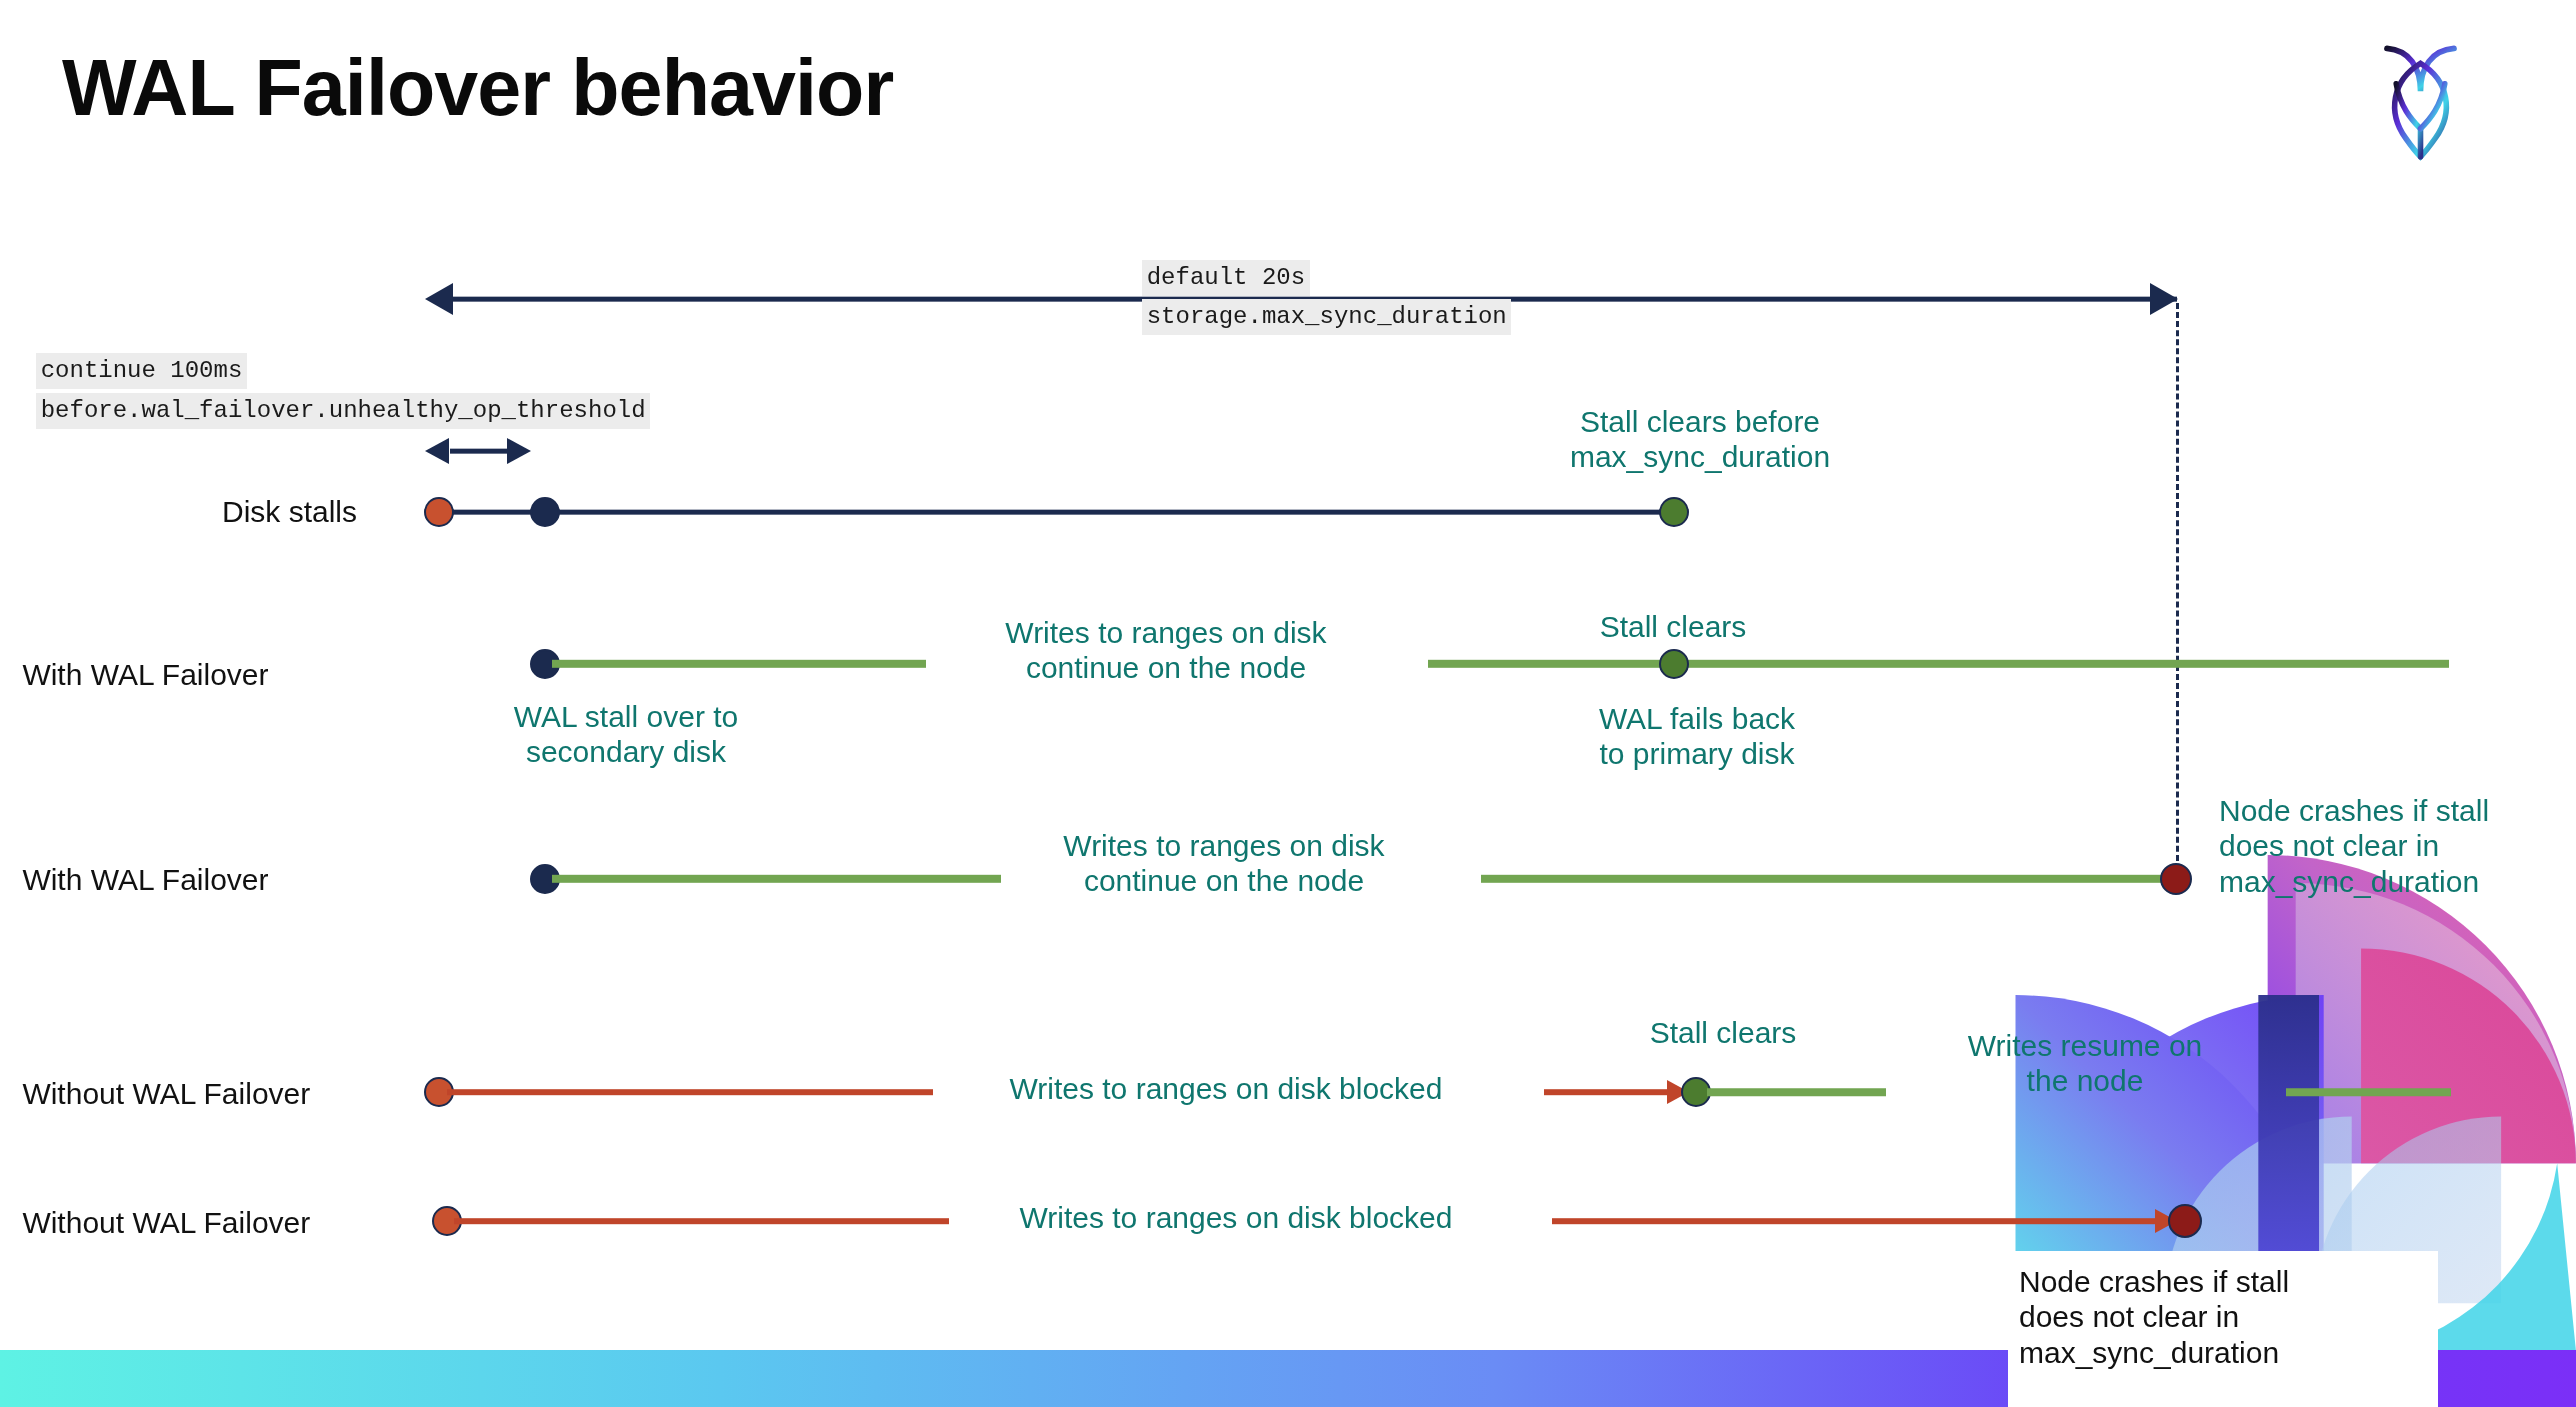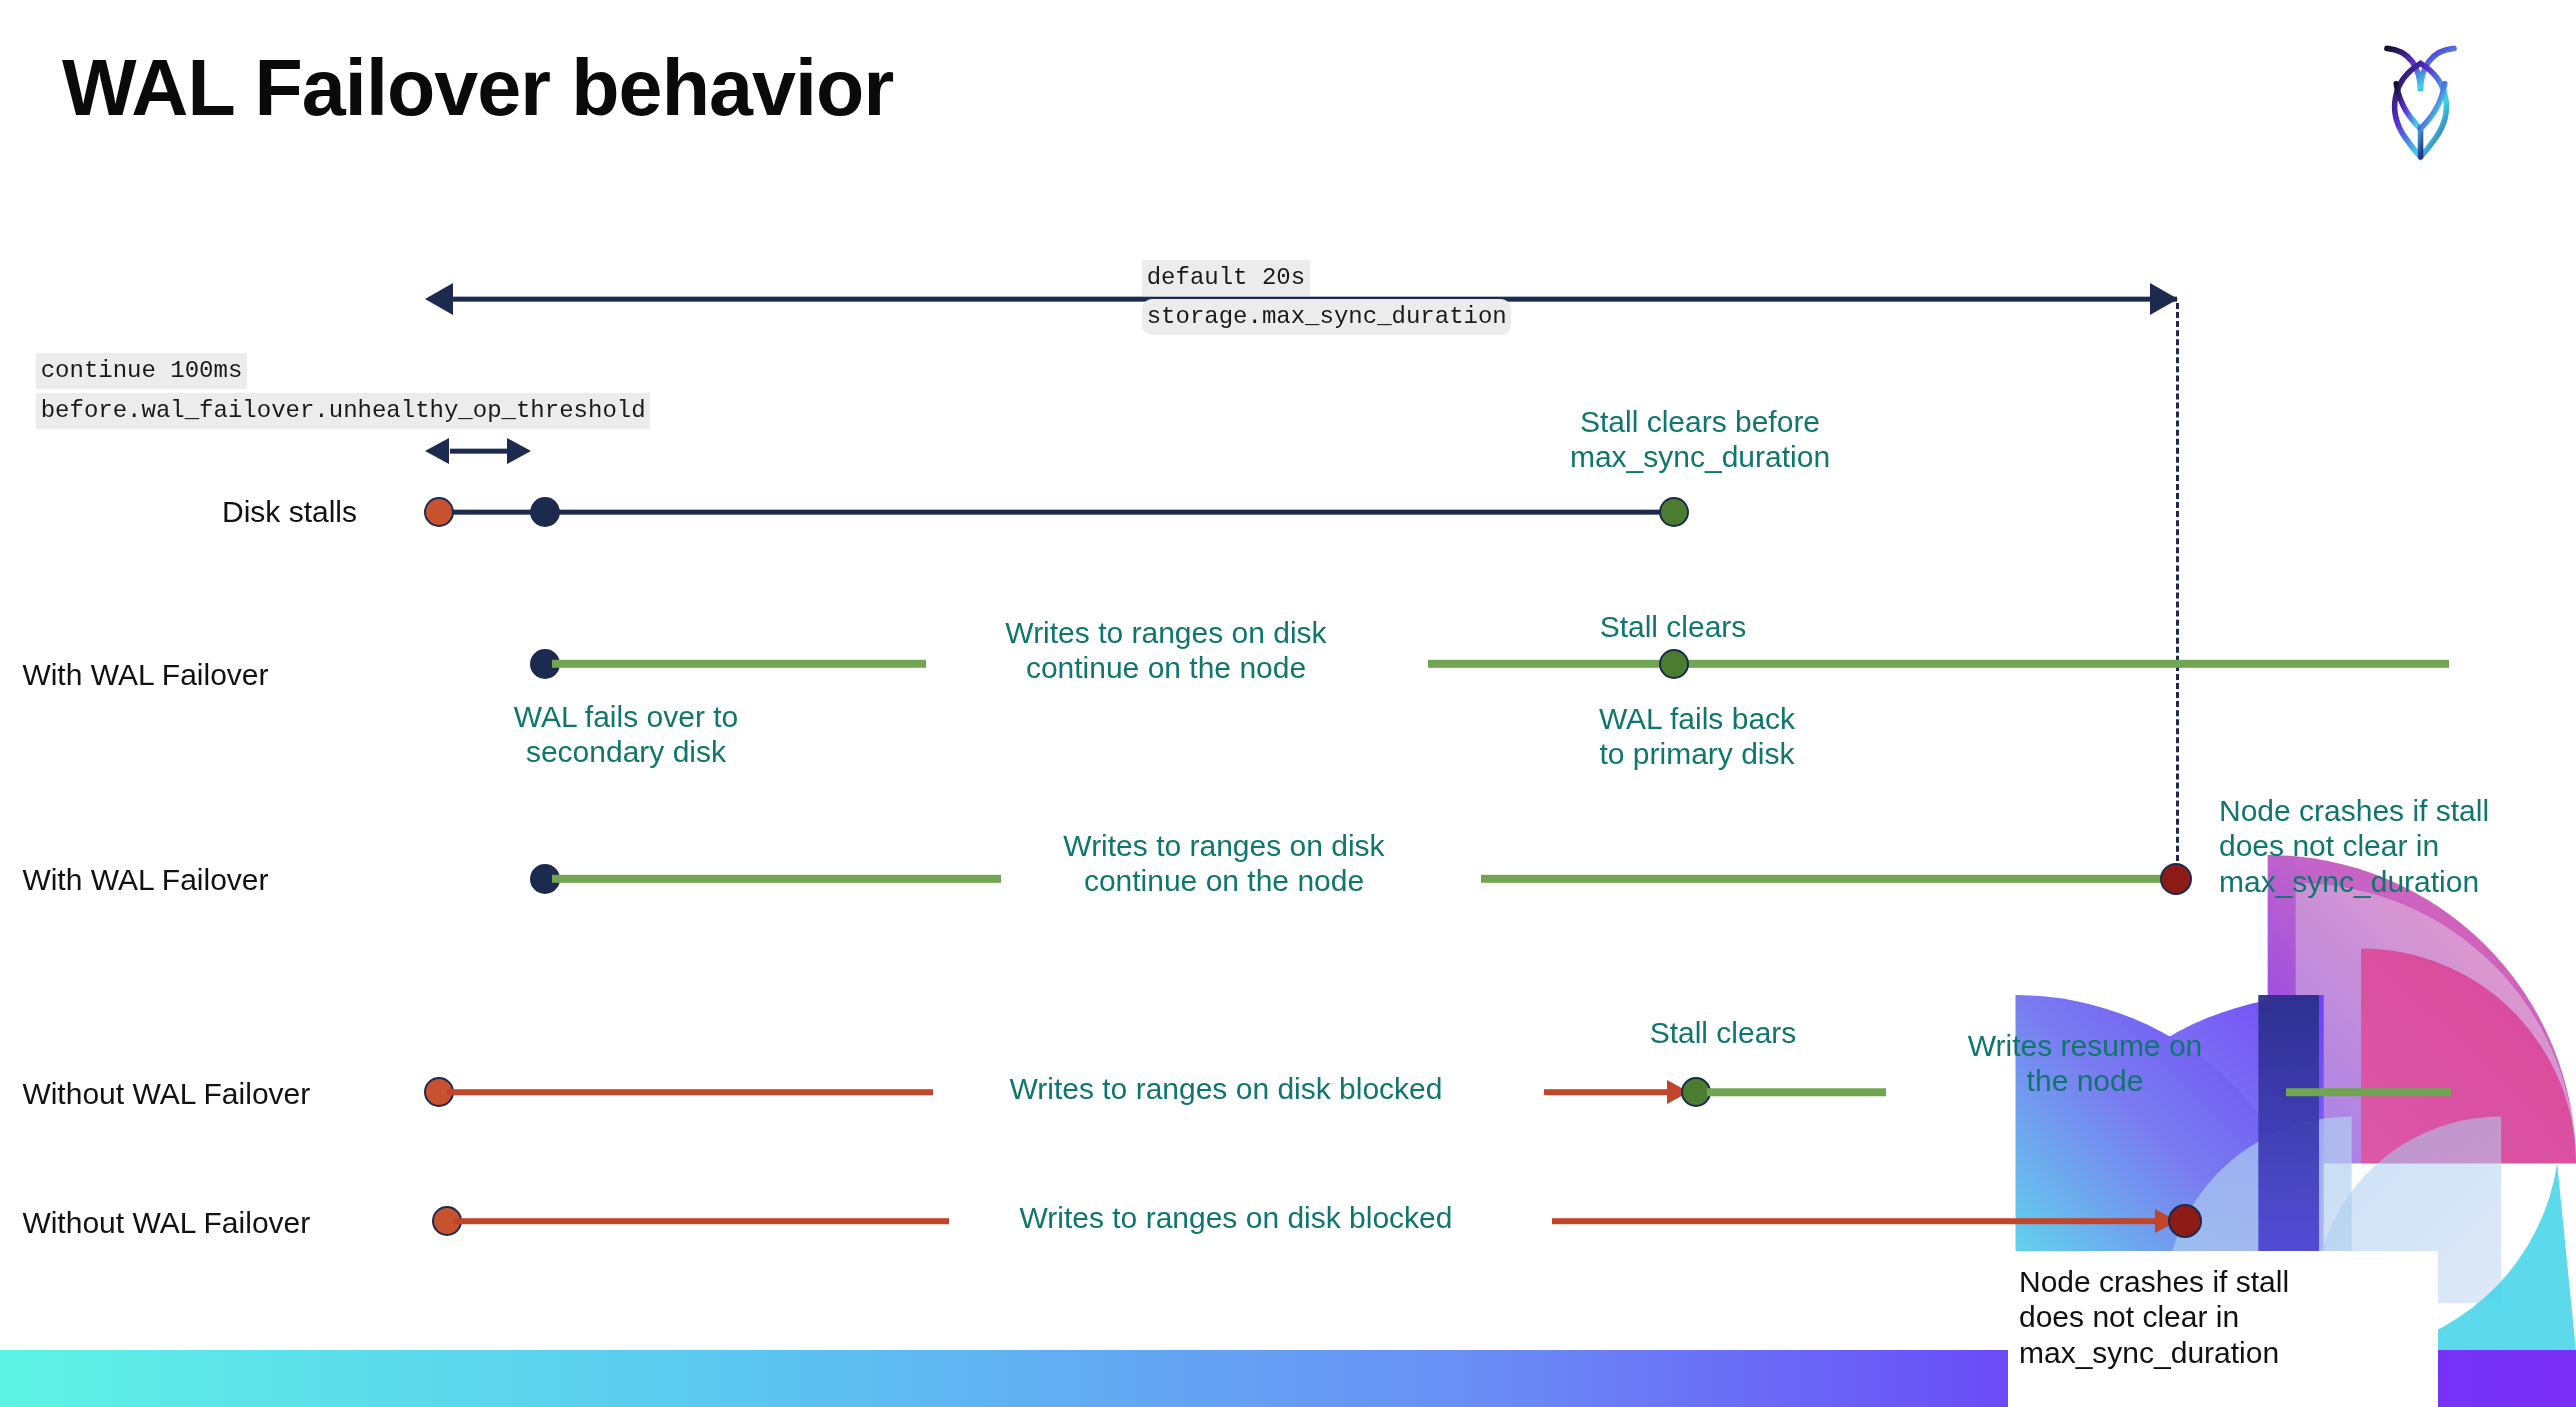--- a/index.html
+++ b/index.html
@@ -169,21 +169,21 @@
         <path d="M82 62 C 78 86 66 100 56 110"></path>
       </g>
     </svg>
   </div>
 
   <div class="ahead left" style="left:425px;top:299px;"></div>
   <div class="seg navy" style="left:453px;top:299px;width:1724px;height:4.7px;"></div>
   <div class="ahead right" style="left:2150px;top:299px;"></div>
 
   <div class="code" style="left:1142px;top:260px;">default 20s</div>
-  <div class="code" style="left:1142px;top:299px;border-radius:10px;">storage.max_sync_duration</div>
+  <div class="code" style="left:1142px;top:299px;">storage.max_sync_duration</div>
 
   <div class="dashed-v" style="left:2176px;top:303px;height:576px;"></div>
 
   <div class="code" style="left:36px;top:353px;">continue 100ms</div>
   <div class="code" style="left:36px;top:393px;">before.wal_failover.unhealthy_op_threshold</div>
 
   <div class="ahead left" style="left:425px;top:451px;border-top-width:13px;border-bottom-width:13px;border-right-width:24px;"></div>
   <div class="seg navy" style="left:450px;top:451px;width:57px;height:4.7px;"></div>
   <div class="ahead right" style="left:507px;top:451px;border-top-width:13px;border-bottom-width:13px;border-left-width:24px;"></div>
 
@@ -198,21 +198,21 @@
 
   <div class="row-label" style="left:22.4px;top:675px;">With WAL Failover</div>
   <div class="dot navy" style="left:545px;top:664px;width:30px;height:30px;"></div>
   <div class="seg green" style="left:552px;top:664px;width:374px;height:8.4px;"></div>
   <div class="seg green" style="left:1428px;top:664px;width:1021px;height:8.4px;"></div>
   <div class="dot green" style="left:1674px;top:664px;width:30px;height:30px;"></div>
 
   <div class="note center" style="left:1166px;top:615px;width:486px;white-space:pre-line;">Writes to ranges on disk
 continue on the node</div>
   <div class="note center" style="left:1673px;top:609px;width:336px;">Stall clears</div>
-  <div class="note center" style="left:626px;top:699px;width:411px;white-space:pre-line;">WAL fails over to
+  <div class="note center" style="left:626px;top:699px;width:411px;white-space:pre-line;">WAL stall over to
 secondary disk</div>
   <div class="note center" style="left:1697px;top:701px;width:393px;white-space:pre-line;">WAL fails  back
 to primary disk</div>
 
   <div class="row-label" style="left:22.4px;top:880px;">With WAL Failover</div>
   <div class="dot navy" style="left:545px;top:879px;width:30px;height:30px;"></div>
   <div class="seg green" style="left:552px;top:879px;width:449px;height:8.4px;"></div>
   <div class="seg green" style="left:1481px;top:879px;width:694px;height:8.4px;"></div>
   <div class="dot darkred" style="left:2176px;top:879px;width:32px;height:32px;"></div>
 

